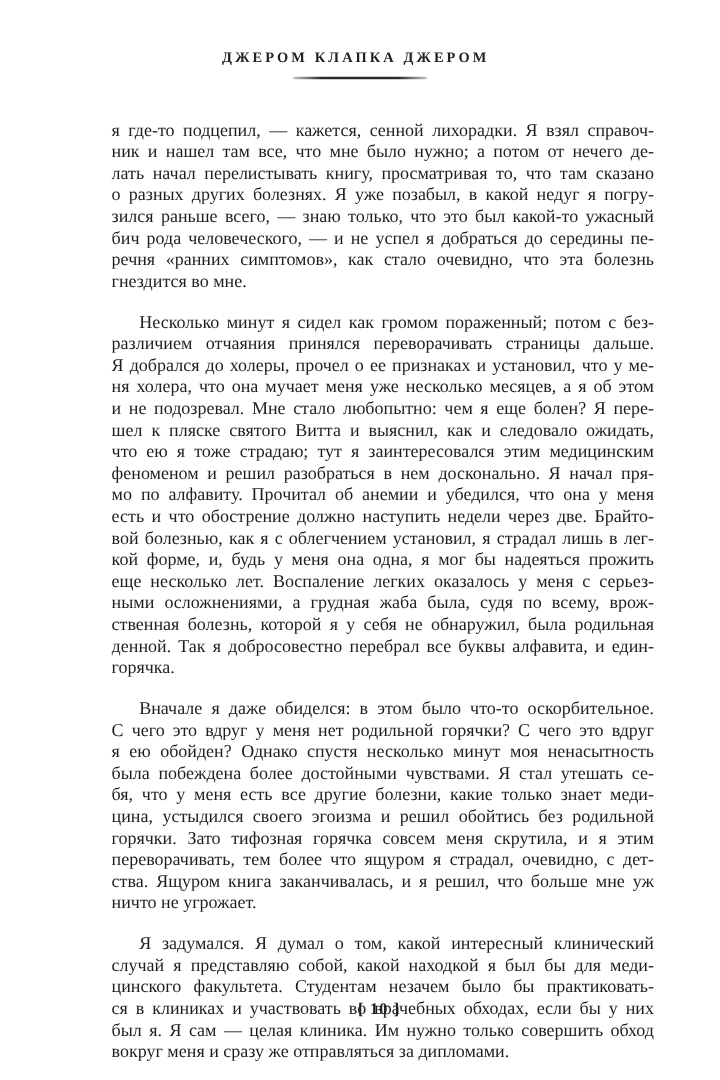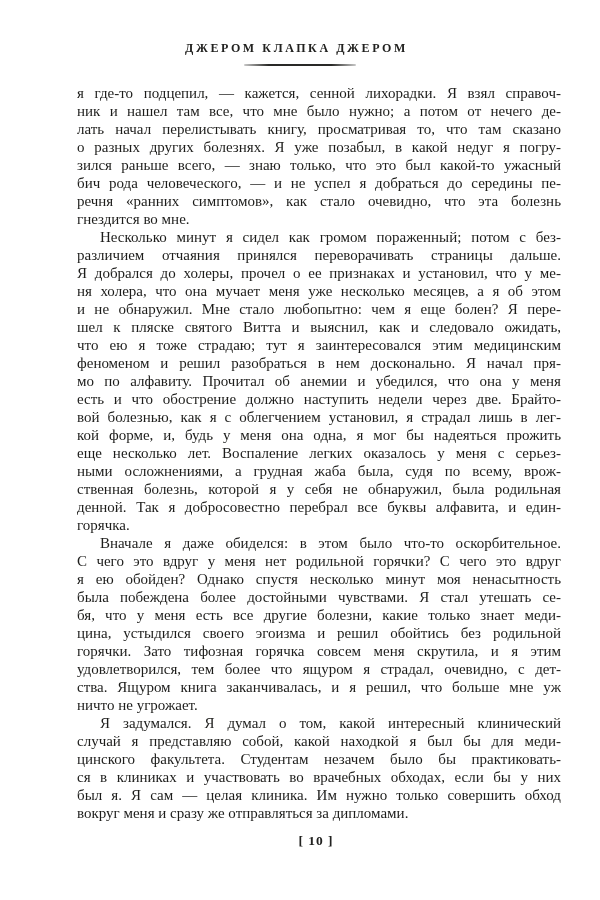--- a/index.html
+++ b/index.html
@@ -42,21 +42,21 @@
       #292927 78%,
       rgba(40,40,38,0.25) 100%);
   }
   .text-column {
     position: absolute;
     top: 84px;
     left: 77px;
     width: 484px;
   }
   .para {
-    margin: 0;
+    margin: 16px;
     padding: 0;
   }
   .line {
     height: 18px;
     line-height: 18px;
     font-size: 15px;
     text-align: justify;
     text-align-last: justify;
     -moz-text-align-last: justify;
     overflow: hidden;
@@ -98,21 +98,21 @@
         <div class="line">зился раньше всего, — знаю только, что это был какой-то ужасный</div>
         <div class="line">бич рода человеческого, — и не успел я добраться до середины пе-</div>
         <div class="line">речня «ранних симптомов», как стало очевидно, что эта болезнь</div>
         <div class="line last">гнездится во мне.</div>
       </div>
       <div class="para">
         <div class="line indent">Несколько минут я сидел как громом пораженный; потом с без-</div>
         <div class="line">различием отчаяния принялся переворачивать страницы дальше.</div>
         <div class="line">Я добрался до холеры, прочел о ее признаках и установил, что у ме-</div>
         <div class="line">ня холера, что она мучает меня уже несколько месяцев, а я об этом</div>
-        <div class="line">и не обнаружил. Мне стало любопытно: чем я еще болен? Я пере-</div>
+        <div class="line">и не подозревал. Мне стало любопытно: чем я еще болен? Я пере-</div>
         <div class="line">шел к пляске святого Витта и выяснил, как и следовало ожидать,</div>
         <div class="line">что ею я тоже страдаю; тут я заинтересовался этим медицинским</div>
         <div class="line">феноменом и решил разобраться в нем досконально. Я начал пря-</div>
         <div class="line">мо по алфавиту. Прочитал об анемии и убедился, что она у меня</div>
         <div class="line">есть и что обострение должно наступить недели через две. Брайто-</div>
         <div class="line">вой болезнью, как я с облегчением установил, я страдал лишь в лег-</div>
         <div class="line">кой форме, и, будь у меня она одна, я мог бы надеяться прожить</div>
         <div class="line">еще несколько лет. Воспаление легких оказалось у меня с серьез-</div>
         <div class="line">ными осложнениями, а грудная жаба была, судя по всему, врож-</div>
         <div class="line">ственная болезнь, которой я у себя не обнаружил, была родильная</div>
@@ -120,21 +120,21 @@
         <div class="line last">горячка.</div>
       </div>
       <div class="para">
         <div class="line indent">Вначале я даже обиделся: в этом было что-то оскорбительное.</div>
         <div class="line">С чего это вдруг у меня нет родильной горячки? С чего это вдруг</div>
         <div class="line">я ею обойден? Однако спустя несколько минут моя ненасытность</div>
         <div class="line">была побеждена более достойными чувствами. Я стал утешать се-</div>
         <div class="line">бя, что у меня есть все другие болезни, какие только знает меди-</div>
         <div class="line">цина, устыдился своего эгоизма и решил обойтись без родильной</div>
         <div class="line">горячки. Зато тифозная горячка совсем меня скрутила, и я этим</div>
-        <div class="line">удовлетворился, тем более что ящуром я страдал, очевидно, с дет-</div>
+        <div class="line">переворачивать, тем более что ящуром я страдал, очевидно, с дет-</div>
         <div class="line">ства. Ящуром книга заканчивалась, и я решил, что больше мне уж</div>
         <div class="line last">ничто не угрожает.</div>
       </div>
       <div class="para">
         <div class="line indent">Я задумался. Я думал о том, какой интересный клинический</div>
         <div class="line">случай я представляю собой, какой находкой я был бы для меди-</div>
         <div class="line">цинского факультета. Студентам незачем было бы практиковать-</div>
         <div class="line">ся в клиниках и участвовать во врачебных обходах, если бы у них</div>
         <div class="line">был я. Я сам — целая клиника. Им нужно только совершить обход</div>
         <div class="line last">вокруг меня и сразу же отправляться за дипломами.</div>

